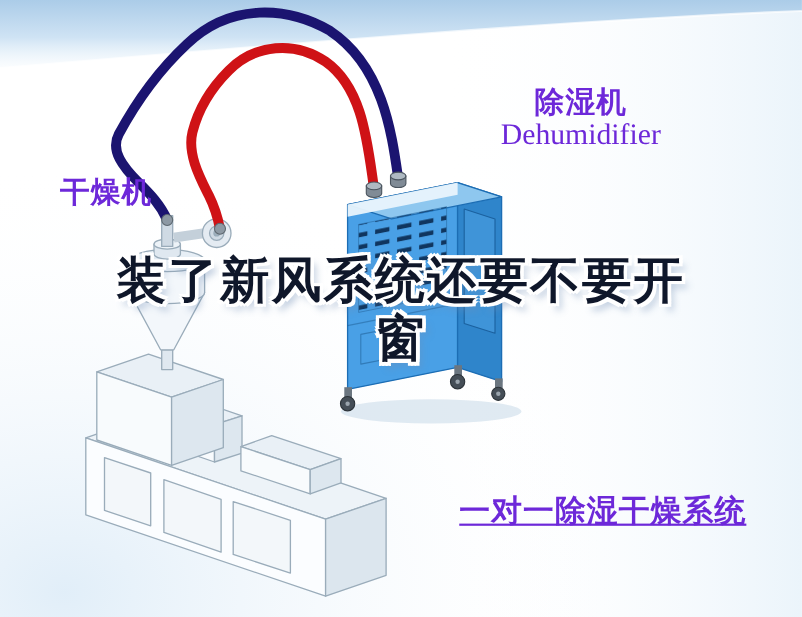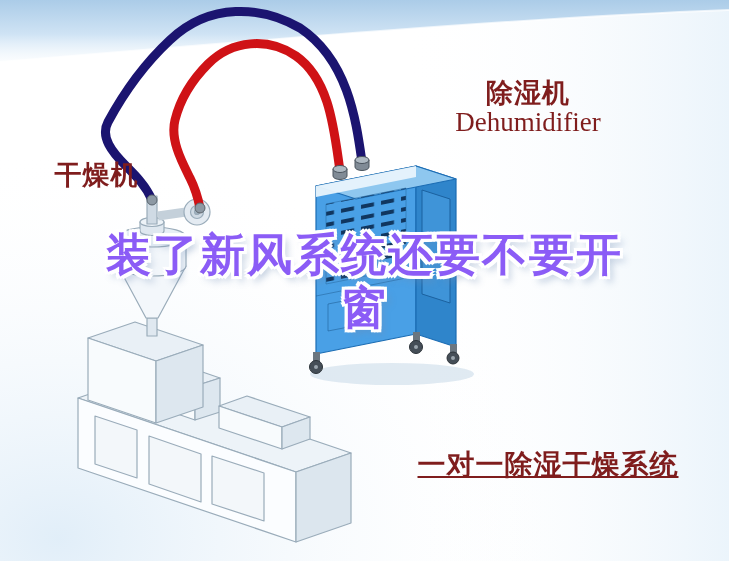--- a/index.html
+++ b/index.html
@@ -2,32 +2,32 @@
 <html><head>
 <meta charset="utf-8">
 <style>
   html,body{margin:0;padding:0;background:#ffffff;}
   .stage{
     position:relative;width:729px;height:561px;overflow:hidden;
     background:#ffffff;
     font-family:"Liberation Sans","DejaVu Sans",sans-serif;
   }
   .stage svg{position:absolute;left:0;top:0;}
-  .lbl{position:absolute;color:#7f1d1d;text-align:center;z-index:5;}
+  .lbl{position:absolute;color:#6d28d9;text-align:center;z-index:5;}
   .lbl .cn{font-weight:bold;font-size:27px;letter-spacing:1px;line-height:30px;}
   .lbl .en{font-family:"Liberation Serif","DejaVu Serif",serif;font-size:27px;line-height:25px;margin-top:2px;}
   .lbl-dryer{left:24px;top:160px;width:145px;}
   .lbl-dehu{left:448px;top:78px;width:160px;}
   .lbl-system{left:398px;top:450px;width:300px;text-decoration:underline;}
   .lbl-system .cn{font-size:28px;}
   .title-wrap{
     position:absolute;left:0;top:228px;width:729px;text-align:center;z-index:6;
   }
   .title-line{
-    font-weight:bold;font-size:45px;line-height:53px;color:#8b5cf6;letter-spacing:2px;
+    font-weight:bold;font-size:45px;line-height:53px;color:#0f172a;letter-spacing:2px;
     text-shadow:
       -3px -3px 0 #fff, 3px -3px 0 #fff, -3px 3px 0 #fff, 3px 3px 0 #fff,
       0 -3px 0 #fff, 0 3px 0 #fff, -3px 0 0 #fff, 3px 0 0 #fff,
       5px 6px 7px rgba(110,140,180,0.45);
   }
 </style>
 </head>
 <body>
 
 <div class="stage">

